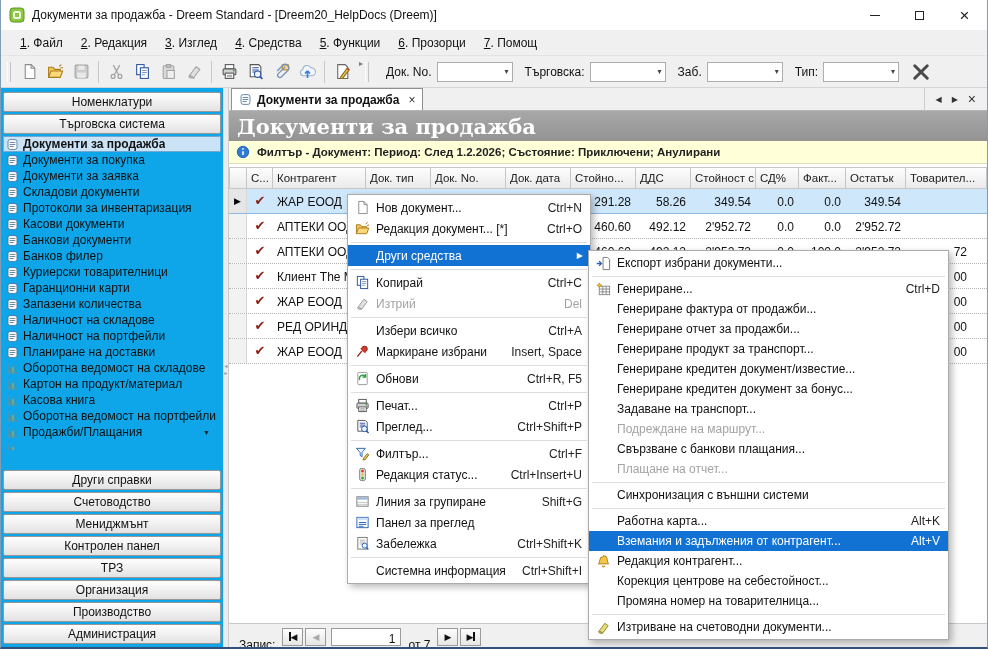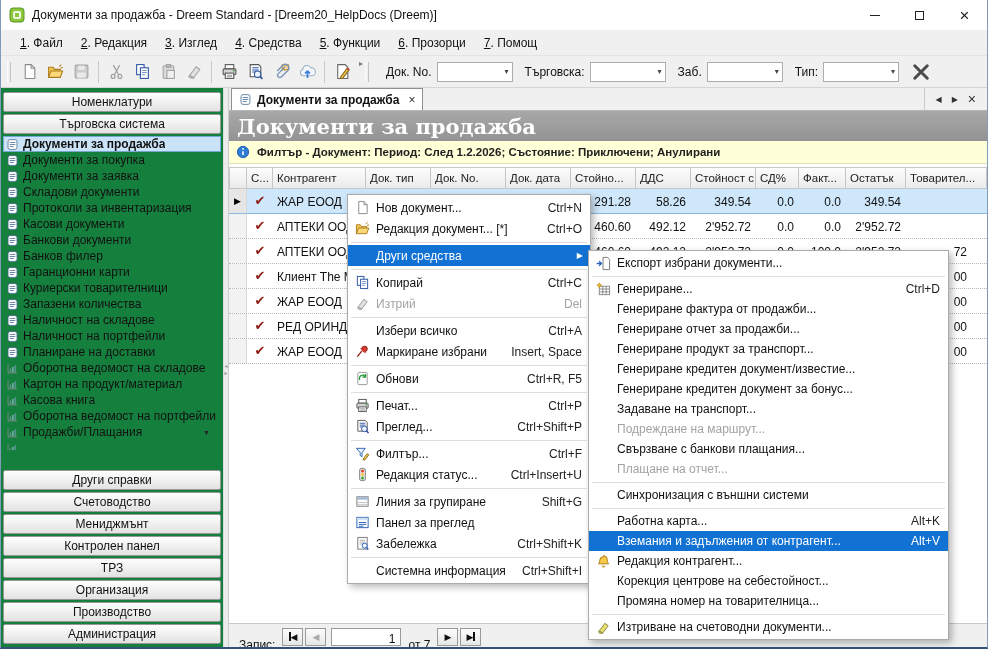--- a/index.html
+++ b/index.html
@@ -28,21 +28,21 @@
   .tsep{width:1px;height:22px;background:#c9c9c9;margin:0 4px}
   .chev{font-size:8px;color:#777;align-self:flex-start;margin:3px 0 0 4px}
   .tfl{margin:0 5px 0 12px;white-space:nowrap}
   .combo{width:76px;height:20px;background:#fff;border:1px solid #adadad;display:flex;align-items:center}
   .combo .cval{flex:1;padding-left:3px;overflow:hidden}
   .combo .carr{font-size:8px;color:#444;padding:0 3px}
   .xbtn{margin-left:12px;display:flex}
   .xbtn svg{width:20px;height:20px}
   
   .main{display:flex;height:561px}
-  .sidebar{width:222px;background:#15803d;padding:2px;position:relative;flex:none}
+  .sidebar{width:222px;background:#0ea5e9;padding:2px;position:relative;flex:none}
   .sb-btn{height:20px;margin:2px 0;background:linear-gradient(#fefefe,#e2e2e2);border:1px solid #979797;border-radius:2px;display:flex;align-items:center;justify-content:center;white-space:nowrap}
   .sb-list{height:314px;overflow:hidden;margin-top:2px}
   .sb-item{height:16px;display:flex;align-items:center;padding-left:2px;border:1px solid transparent}
   .sb-item .ig{display:flex;margin-right:4px;flex:none}
   .sb-item .ig svg{width:13px;height:13px}
   .sb-item .lb{white-space:nowrap;overflow:hidden}
   .sb-item.sel{background:#cbe3f7;border:1px solid #73a7d6;font-weight:bold}
   .sb-item .exp{margin-left:auto;margin-right:10px;font-size:7px;color:#222}
   .sb-bottom{position:absolute;left:2px;right:2px;bottom:3px}
   .splitter{width:6px;background:#ececec;border-left:1px solid #dcdcdc;border-right:1px solid #cccccc;display:flex;flex-direction:column;align-items:center;justify-content:center;font-size:6px;color:#999;flex:none}
@@ -348,30 +348,30 @@
             </span>
             <span class="lb">Банков филер</span>
           </div>
           <div class="sb-item">
             <span class="ig" style="display: flex;">
               <svg viewBox="0 0 16 16">
                 <rect x="2.5" y="2" width="11" height="12" rx="2.5" fill="#fff" stroke="#4a6e92"></rect>
                 <path d="M5 5.5h6M5 8h6M5 10.5h4" fill="none" stroke="#4a6e92" stroke-linecap="round"></path>
               </svg>
             </span>
+            <span class="lb">Куриерски товарителници</span>
+          </div>
+          <div class="sb-item">
+            <span class="ig" style="display: flex;">
+              <svg viewBox="0 0 16 16">
+                <rect x="2.5" y="2" width="11" height="12" rx="2.5" fill="#fff" stroke="#4a6e92"></rect>
+                <path d="M5 5.5h6M5 8h6M5 10.5h4" fill="none" stroke="#4a6e92" stroke-linecap="round"></path>
+              </svg>
+            </span>
             <span class="lb">Гаранционни карти</span>
-          </div>
-          <div class="sb-item">
-            <span class="ig" style="display: flex;">
-              <svg viewBox="0 0 16 16">
-                <rect x="2.5" y="2" width="11" height="12" rx="2.5" fill="#fff" stroke="#4a6e92"></rect>
-                <path d="M5 5.5h6M5 8h6M5 10.5h4" fill="none" stroke="#4a6e92" stroke-linecap="round"></path>
-              </svg>
-            </span>
-            <span class="lb">Куриерски товарителници</span>
           </div>
           <div class="sb-item">
             <span class="ig" style="display: flex;">
               <svg viewBox="0 0 16 16">
                 <rect x="2.5" y="2" width="11" height="12" rx="2.5" fill="#fff" stroke="#4a6e92"></rect>
                 <path d="M5 5.5h6M5 8h6M5 10.5h4" fill="none" stroke="#4a6e92" stroke-linecap="round"></path>
               </svg>
             </span>
             <span class="lb">Запазени количества</span>
           </div>

